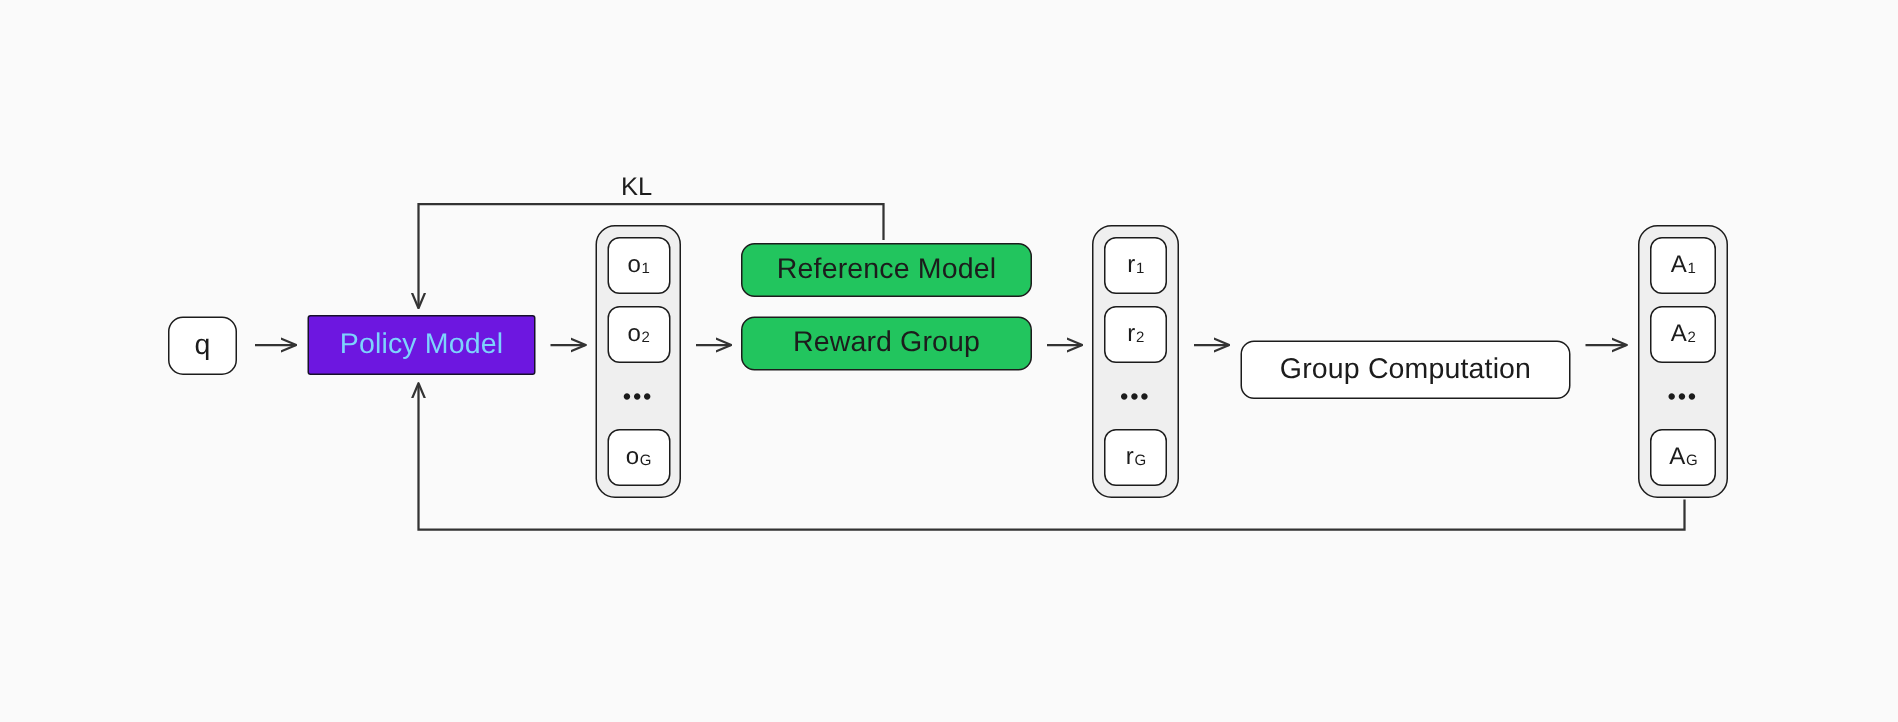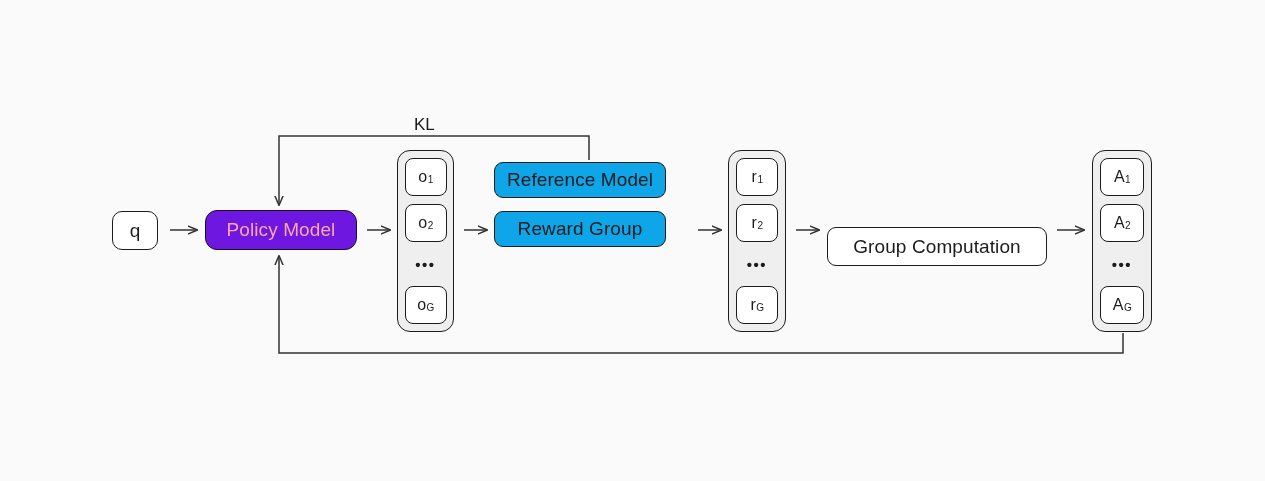--- a/index.html
+++ b/index.html
@@ -45,29 +45,29 @@
     width: 46px; height: 39px;
     font-size: 19px;
     border-radius: 10px;
   }
   
   .node-policy {
     left: 205px; top: 210px;
     width: 152px; height: 40px;
     background: #6d17e0;
     border-color: #16102a;
-    color: #fca5a5;
-    font-size: 19px;
-    border-radius: 12px;
+    color: #7dd3fc;
+    font-size: 19px;
+    border-radius: 2px;
   }
   
   .node-ref, .node-rew {
     left: 494px;
-    width: 172px; height: 36px;
-    background: #0ea5e9;
+    width: 194px; height: 36px;
+    background: #22c55e;
     border-color: #1c1c1c;
     font-size: 19px;
     border-radius: 9px;
   }
   .node-ref { top: 162px; }
   .node-rew { top: 211px; }
   
   .node-group {
     left: 827px; top: 211px;
     width: 220px; height: 39px;

